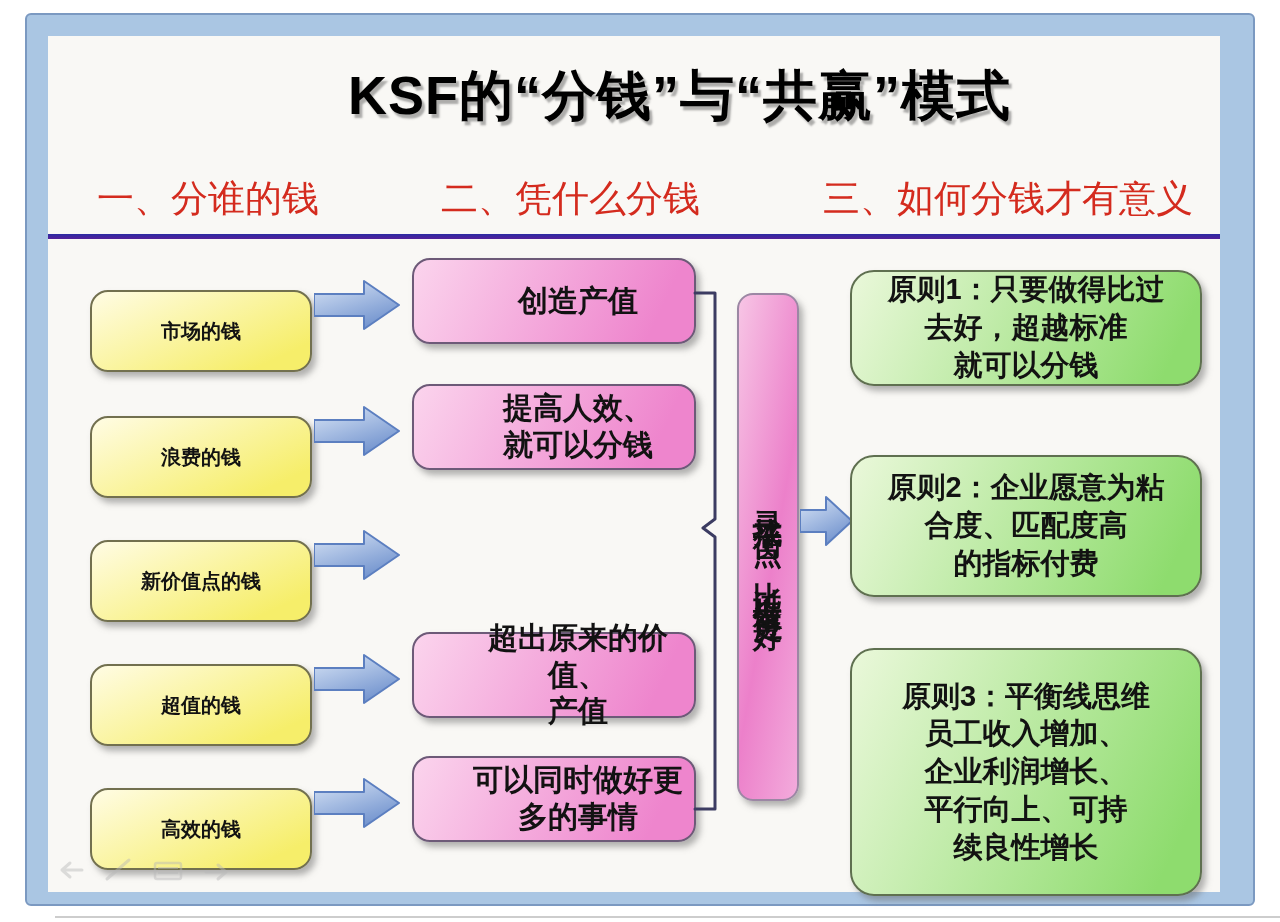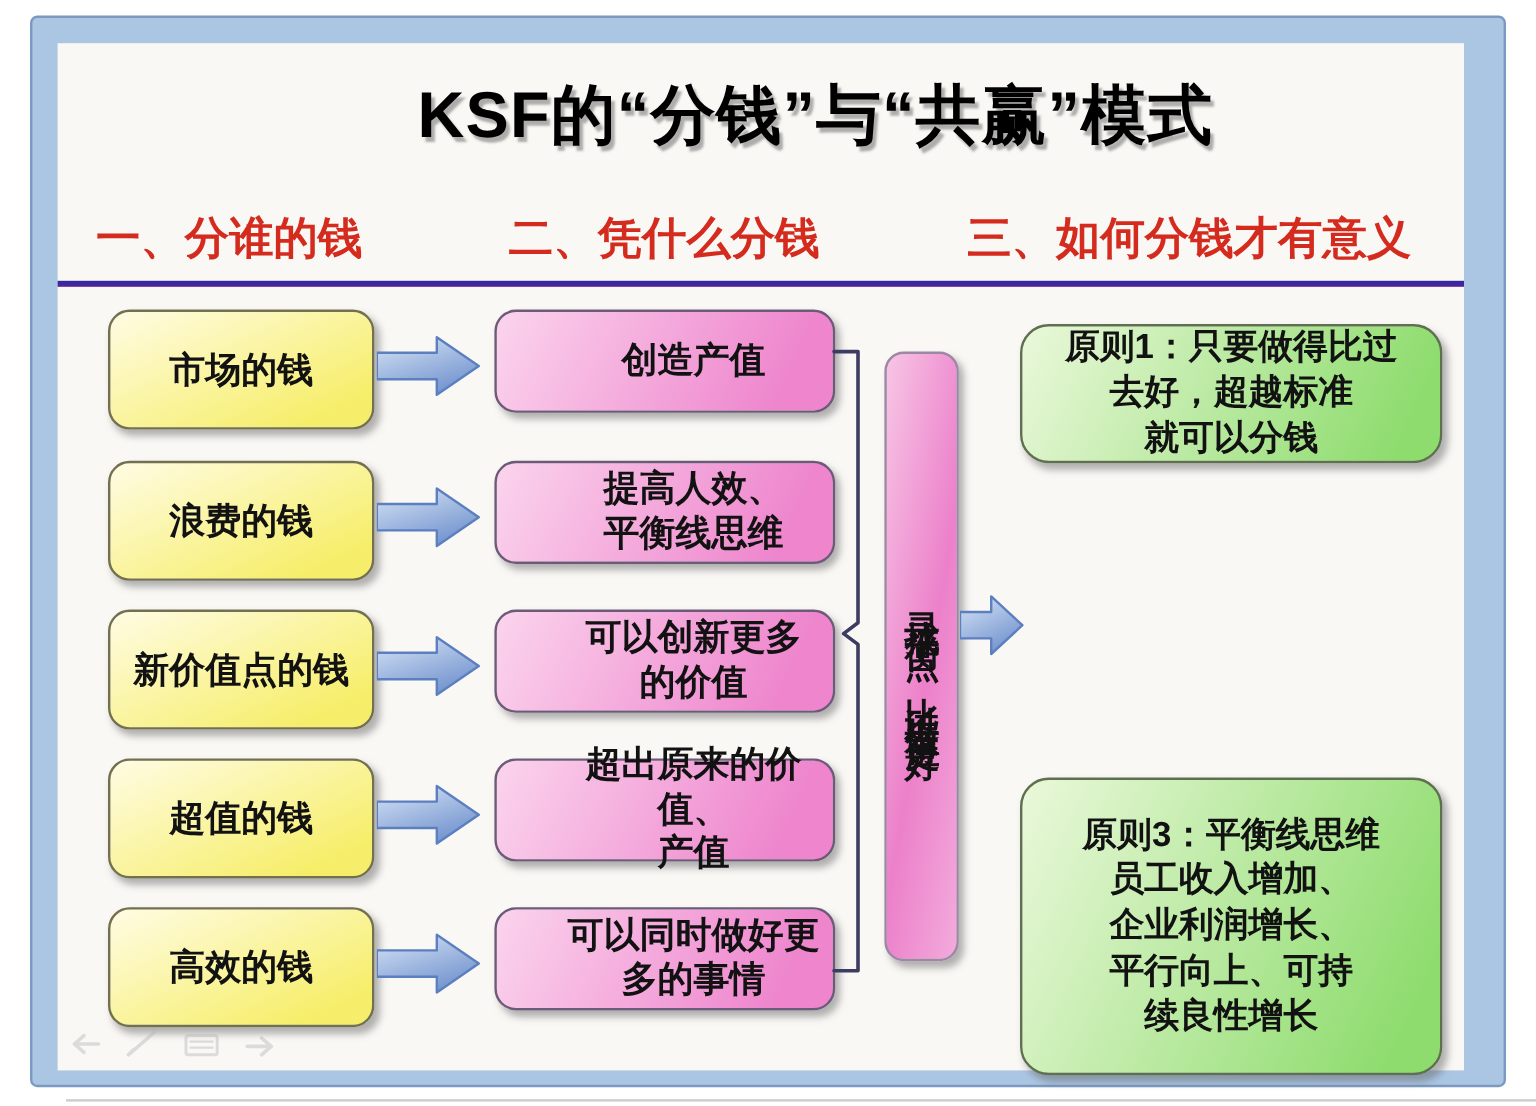--- a/index.html
+++ b/index.html
@@ -7,31 +7,31 @@
   .page{position:relative;width:1280px;height:922px;background:#ffffff;overflow:hidden;}
 
   .frame{position:absolute;left:25px;top:13px;width:1230px;height:893px;
          background:#aac6e3;border:2px solid #7b99c1;border-radius:6px;box-sizing:border-box;}
   .content{position:absolute;left:48px;top:36px;width:1172px;height:856px;background:#f9f8f5;}
 
   .title{position:absolute;left:48px;top:60px;width:1263px;text-align:center;
          font-size:54px;font-weight:900;color:#000;letter-spacing:1px;
          text-shadow:3px 4px 2px rgba(80,80,80,.45);white-space:nowrap;}
 
-  .sec-header{position:absolute;top:174px;font-size:37px;font-weight:bold;color:#d42b1e;white-space:nowrap;}
+  .sec-header{position:absolute;top:174px;font-size:37px;font-weight:normal;color:#d42b1e;white-space:nowrap;margin-left:17px;}
   .sh1{left:80px}.sh2{left:424px}.sh3{left:806px}
 
   .divider{position:absolute;left:48px;top:234px;width:1172px;height:5px;
            background:linear-gradient(180deg,#2b2ba2 0%,#56209a 100%);}
 
   .box{position:absolute;display:flex;align-items:center;justify-content:center;
        text-align:center;font-weight:bold;color:#121212;box-sizing:border-box;}
-  .money-box{left:90px;width:222px;height:100px;border-radius:18px;border:2px solid #72704f;
+  .money-box{left:90px;width:222px;height:82px;border-radius:18px;border:2px solid #72704f;
        background:linear-gradient(155deg,#fffce4 0%,#f6ee6a 85%);
-       box-shadow:4px 5px 6px rgba(105,105,105,.5);font-size:30px;}
+       box-shadow:4px 5px 6px rgba(105,105,105,.5);font-size:20px;margin-top:32px;}
   .basis-box{left:412px;width:284px;height:86px;border-radius:18px;border:2px solid #6d5a78;
        background:linear-gradient(115deg,#fbd4ed 0%,#ee85cd 85%);
        box-shadow:4px 5px 6px rgba(105,105,105,.5);font-size:30px;line-height:1.22;padding-left:48px;}
   .r1{top:258px}.r2{top:384px}.r3{top:508px}.r4{top:632px}.r5{top:756px}
   .preline{white-space:pre-line;}
 
   .flow-arrow{position:absolute;left:314px;width:88px;height:54px;}
   .a1{top:278px}.a2{top:404px}.a3{top:528px}.a4{top:652px}.a5{top:776px}
 
   .bracket{position:absolute;left:688px;top:286px;width:36px;height:530px;}
@@ -105,25 +105,21 @@
     </svg>
   <svg class="flow-arrow a5" viewBox="0 0 88 54">
       <polygon points="0,16 50,16 50,3 85,27 50,51 50,38 0,38" fill="url(#agrad)" stroke="#5c7fc0" stroke-width="2" stroke-linejoin="round"></polygon>
     </svg>
 
   <div class="box basis-box r1">
       <span class="preline">创造产值</span>
     </div>
   <div class="box basis-box r2">
       <span class="preline">提高人效、
-平衡线思维</span>
-    </div>
-  <div class="box basis-box r3">
-      <span class="preline">可以创新更多
-的价值</span>
+就可以分钱</span>
     </div>
   <div class="box basis-box r4">
       <span class="preline">超出原来的价值、
 产值</span>
     </div>
   <div class="box basis-box r5">
       <span class="preline">可以同时做好更
 多的事情</span>
     </div>
 
@@ -137,20 +133,25 @@
 
   <svg class="big-arrow" viewBox="0 0 54 54">
     <polygon points="0,16 26,16 26,3 52,27 26,51 26,38 0,38" fill="url(#agrad)" stroke="#5c7fc0" stroke-width="2" stroke-linejoin="round"></polygon>
   </svg>
 
   <div class="principle-box p1">
     <div class="ptext"><span>原则1：</span><span>只要做得比过
 去好，超越标准
 就可以分钱</span></div>
   </div>
+  <div class="principle-box p2">
+    <div class="ptext"><span>原则2：</span><span>企业愿意为粘
+合度、匹配度高
+的指标付费</span></div>
+  </div>
   <div class="principle-box p3">
     <div class="ptext"><span>原则3：</span><span>平衡线思维
 员工收入增加、
 企业利润增长、
 平行向上、可持
 续良性增长</span></div>
   </div>
 
   <svg class="nav-icon n1" width="36" height="30" viewBox="0 0 36 30">
     <path d="M7 16 L27 16 M7 16 L15 9 M7 16 L15 23" fill="none" stroke="#b8b8b8" stroke-width="3" stroke-linecap="round"></path>

